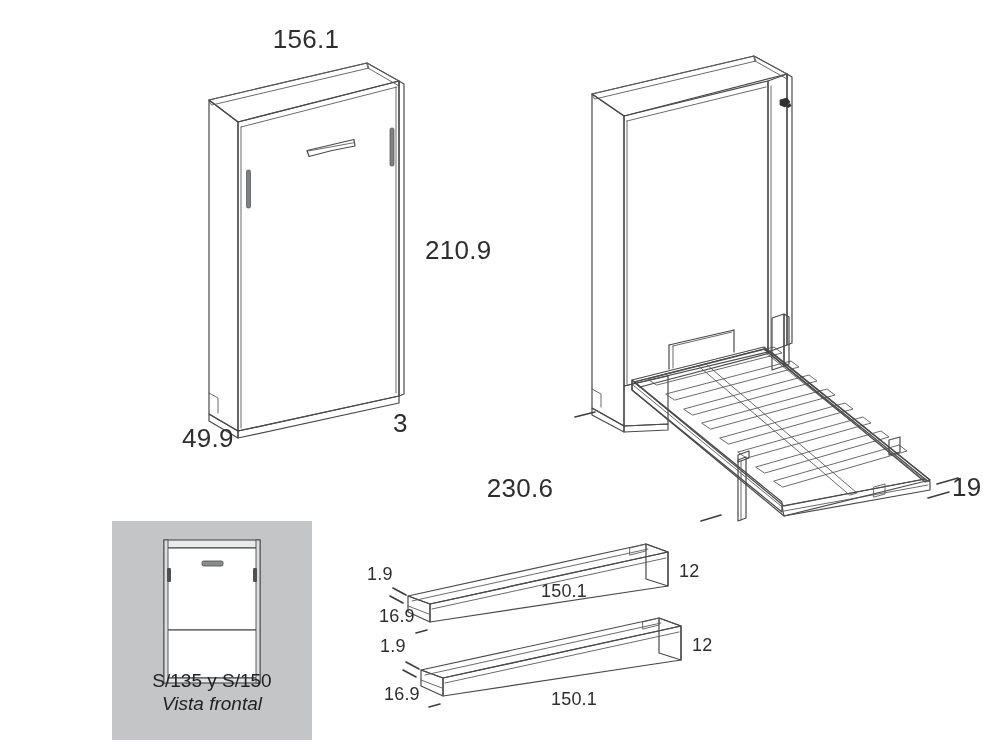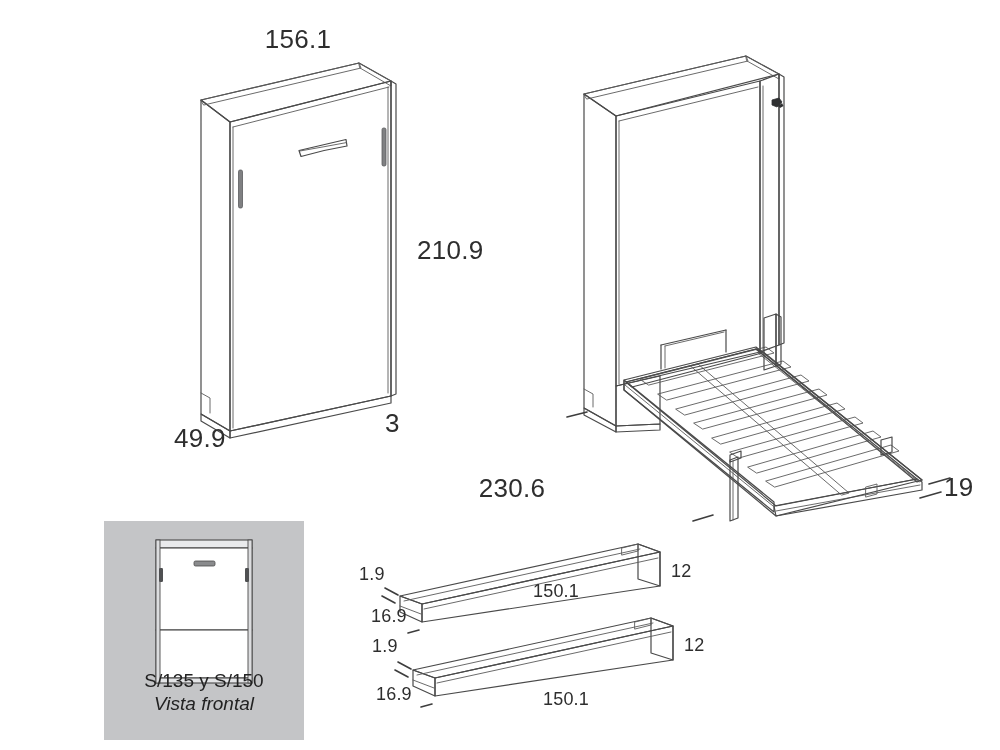--- a/index.html
+++ b/index.html
@@ -11,21 +11,21 @@
   body {
     width: 1000px;
     height: 750px;
     position: relative;
     overflow: hidden;
     font-family: "Liberation Sans", sans-serif;
     color: #2b2b2b;
   }
   #drawing-root {
     position: absolute;
-    left: 4px; top: 0;
+    left: 12px; top: 0;
     width: 816px;
     height: 750px;
   }
   svg.sheet {
     display: block;
     width: 1000px;
     height: 750px;
   }
   .dim-text {
     font-family: "Liberation Sans", sans-serif;

